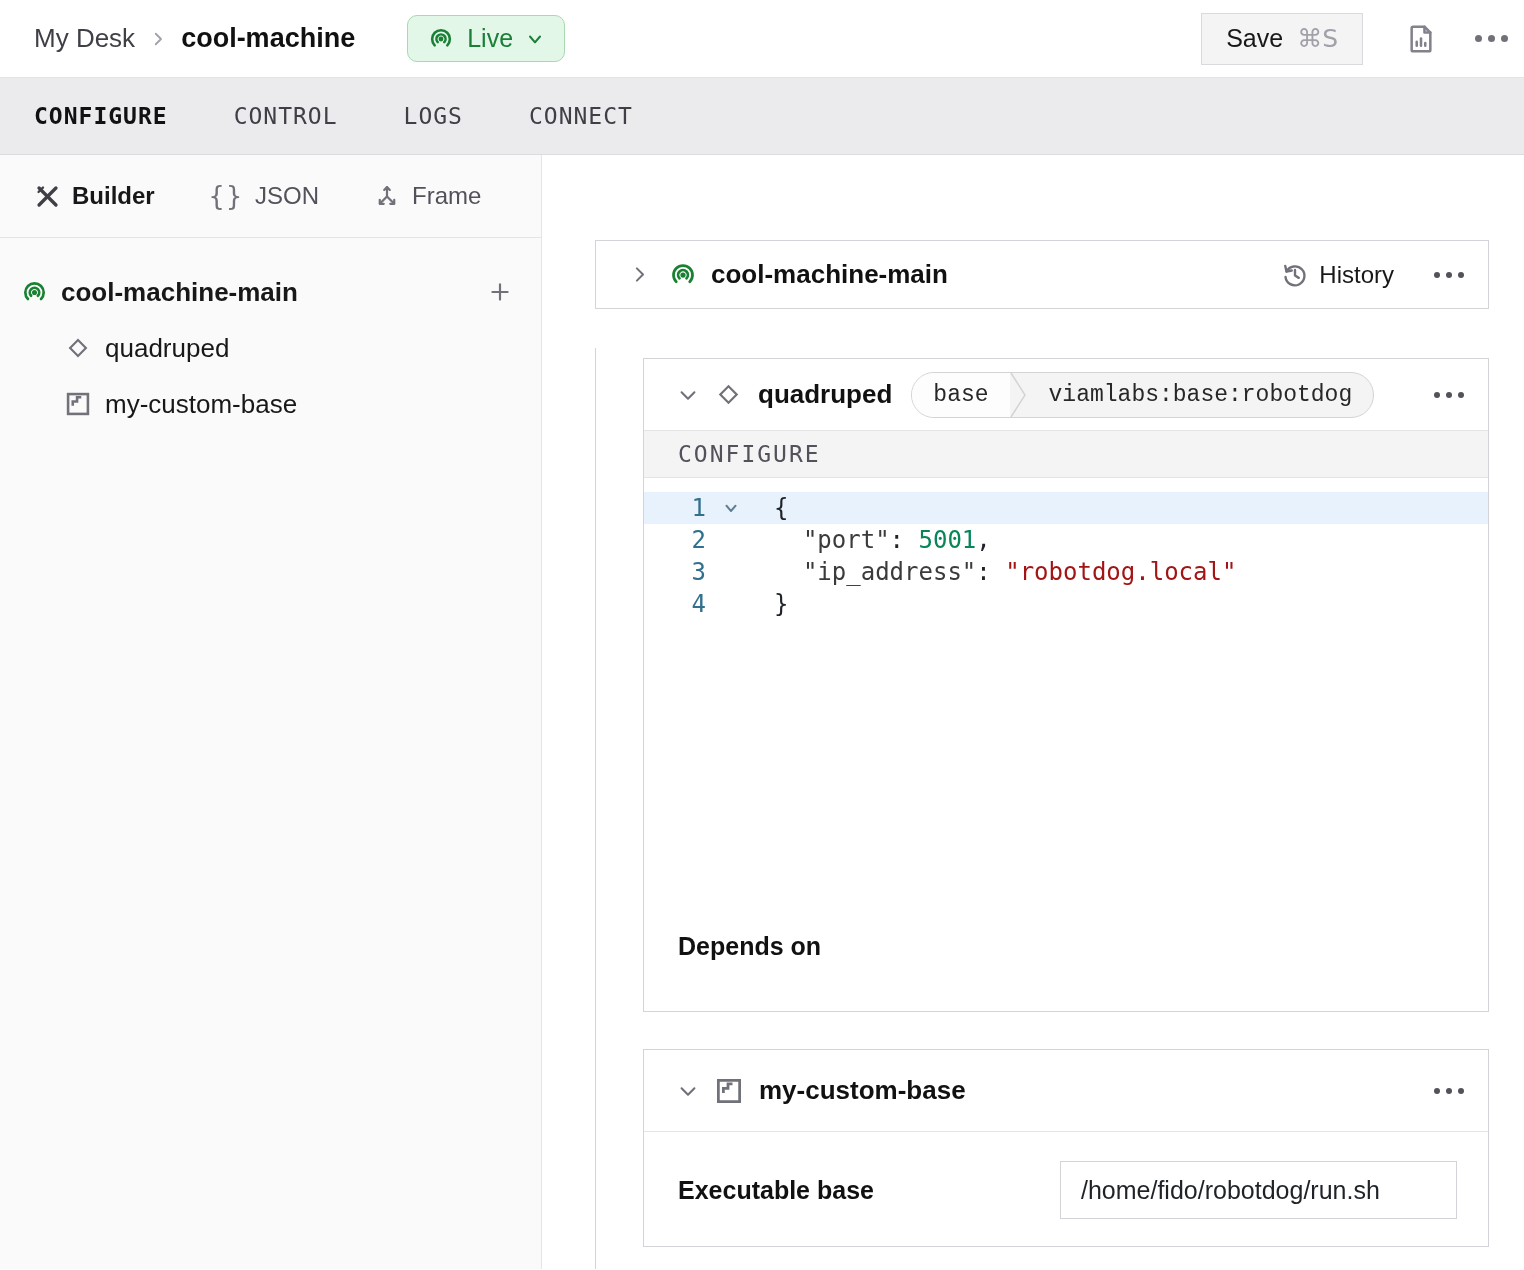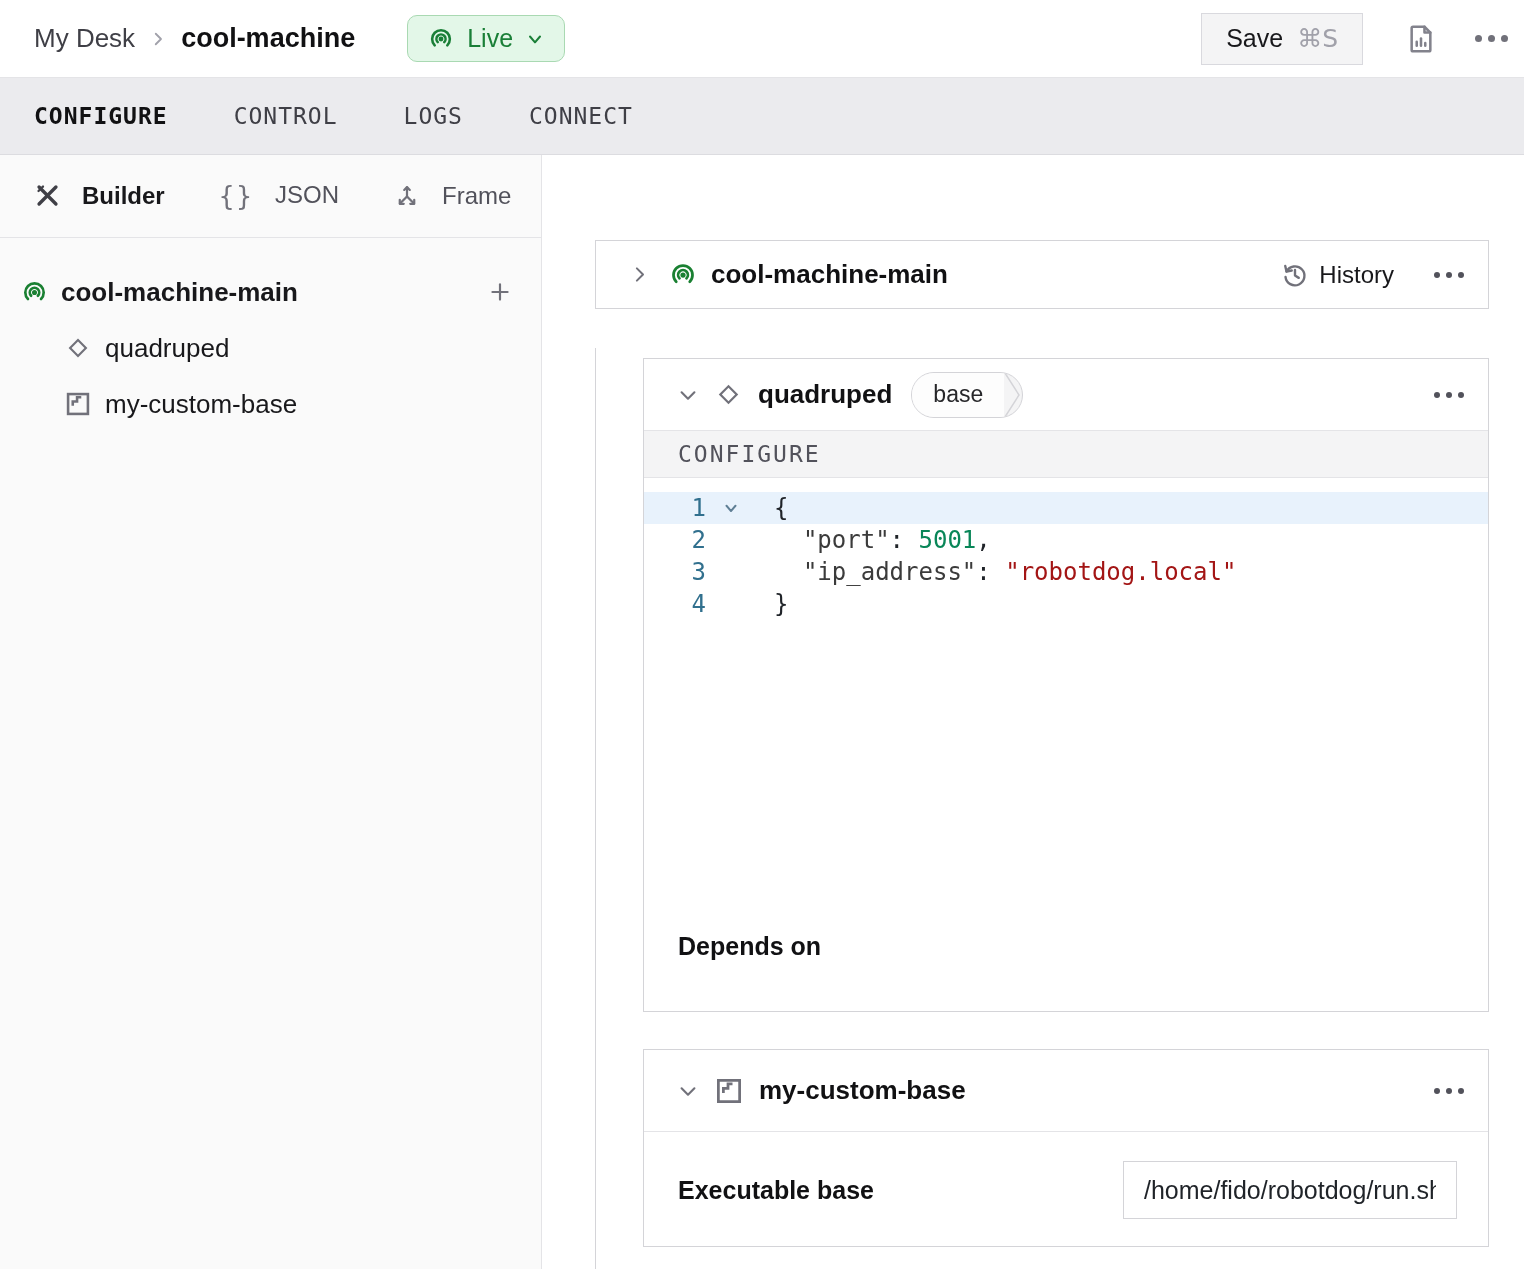--- a/index.html
+++ b/index.html
@@ -28,21 +28,21 @@
 
   
   .tabbar { height:77px; background:#ebebee; display:flex; align-items:center; padding:0 0 0 34px; gap:66px; border-bottom:1px solid #dcdce0; }
   .tab { font-family:"DejaVu Sans Mono", monospace; font-size:23px; letter-spacing:1px; color:#3f3f46; background:transparent; border:none; cursor:pointer; }
   .tab.active { font-weight:700; color:#111113; }
 
   
   .body { display:flex; height:1114px; }
   .sidebar { width:542px; background:#fafafa; border-right:1px solid #e4e4e7; flex:none; }
   .mode-row { height:83px; display:flex; align-items:center; gap:54px; padding:0 34px; border-bottom:1px solid #e4e4e7; }
-  .mode { display:flex; gap:21px; background:transparent; border:none; cursor:pointer; font-size:24px; color:#52525b; }
+  .mode { display:flex; align-items:center; gap:11px; background:transparent; border:none; cursor:pointer; font-size:24px; color:#52525b; }
   .mode.active { color:#18181b; font-weight:700; }
   .braces-glyph { font-family:"DejaVu Sans Mono", monospace; font-size:26px; color:#71717a; letter-spacing:2px; }
   .tree { padding-top:26px; }
   .tree-row { height:56px; display:flex; align-items:center; gap:12px; padding:0 28px 0 20px; cursor:pointer; }
   .tree-row.child { padding-left:64px; gap:13px; }
   .tree-label { font-size:26px; color:#18181b; }
   .tree-row.root .tree-label { font-weight:700; }
   .tree-spacer { flex:1; }
 
   
@@ -53,21 +53,21 @@
   .machine-card .title, .card-title { font-size:26px; font-weight:700; color:#111113; }
   .history-btn { display:flex; align-items:center; gap:9px; background:transparent; border:none; cursor:pointer; margin-right:40px; }
   .history-label { font-size:24px; color:#18181b; }
 
   .component-card { margin:49px 35px 0 101px; }
   .comp-header { height:71px; display:flex; align-items:center; padding:0 24px 0 33px; }
   .module-card .comp-header { height:82px; border-bottom:1px solid #e4e4e7; }
   .hspace { flex:1; }
 
   .pill { margin-left:19px; height:46px; display:flex; align-items:stretch; border:1px solid #d4d4d8; border-radius:23px; overflow:hidden; background:#f4f4f5; }
-  .pill-seg { display:flex; align-items:center; padding:4px 21px; font-size:23px; color:#27272a; white-space:nowrap; }
+  .pill-seg { display:flex; align-items:center; padding:4px 21px; font-size:23px; color:#27272a; white-space:nowrap;font-family:Liberation Mono, monospace; }
   .pill-seg.first { background:#fdfdfd; }
   .pill-div { width:18px; display:flex; align-items:center; }
 
   .section-bar { height:48px; background:#f4f4f5; border-top:1px solid #e4e4e7; border-bottom:1px solid #e4e4e7; display:flex; align-items:center; padding-left:34px; }
   .section-label { font-family:"DejaVu Sans Mono", monospace; font-size:23px; letter-spacing:2px; color:#52525b; }
 
   .editor { height:426px; padding-top:14px; font-family:"DejaVu Sans Mono", monospace; font-size:24px; }
   .code-row { height:32px; display:flex; align-items:center; white-space:pre; }
   .code-row.active { background:#e8f2fc; }
   .ln { width:62px; text-align:right; color:#31708e; flex:none; }
@@ -80,21 +80,21 @@
   .tok-str { color:#a31515; }
 
   .depends-row { margin-top:14px; display:flex; align-items:center; justify-content:space-between; padding:0 31px 0 34px; height:56px; margin-bottom:37px; }
   .field-label { font-size:25px; font-weight:700; color:#111113; }
   .select-box { width:397px; height:56px; border:1px solid #d4d4d8; display:flex; align-items:center; padding:0 18px 0 20px; background:#fff; cursor:pointer; }
   .select-box input { flex:1; border:none; outline:none; font-size:24px; color:#27272a; background:transparent; font-family:"Liberation Sans", sans-serif; }
   .select-box input::placeholder { color:#a3aab8; }
 
   .module-card { margin:37px 35px 0 101px; }
   .exec-row { display:flex; align-items:center; justify-content:space-between; padding:29px 31px 27px 34px; }
-  .text-input { width:334px; height:58px; border:1px solid #d4d4d8; padding:0 20px; font-size:25px; color:#1f2328; background:#fff; outline:none; font-family:"Liberation Sans", sans-serif; }
+  .text-input { width:397px; height:58px; border:1px solid #d4d4d8; padding:0 20px; font-size:25px; color:#1f2328; background:#fff; outline:none; font-family:"Liberation Sans", sans-serif; }
 
   svg { display:block; }
 </style>
 </head>
 <body>
 
 <div class="app">
 
   <header class="topbar">
     <nav class="breadcrumb">
@@ -283,20 +283,21 @@
               </svg>
           </span>
           <span class="card-title">quadruped</span>
           <span class="pill">
             <span class="pill-seg first">base</span>
             <span class="pill-div">
               <svg width="18" height="46" viewBox="0 0 18 46" fill="none" stroke="#d4d4d8" stroke-width="1.5">
                   <polyline points="1,1 15,23 1,45"></polyline>
                 </svg>
             </span>
+            <span class="pill-seg">viamlabs:base:robotdog</span>
           </span>
           <span class="hspace"></span>
           <button class="icon-btn">
             <span class="dots small">
                 <i></i>
                 <i></i>
                 <i></i>
               </span>
           </button>
         </div>

